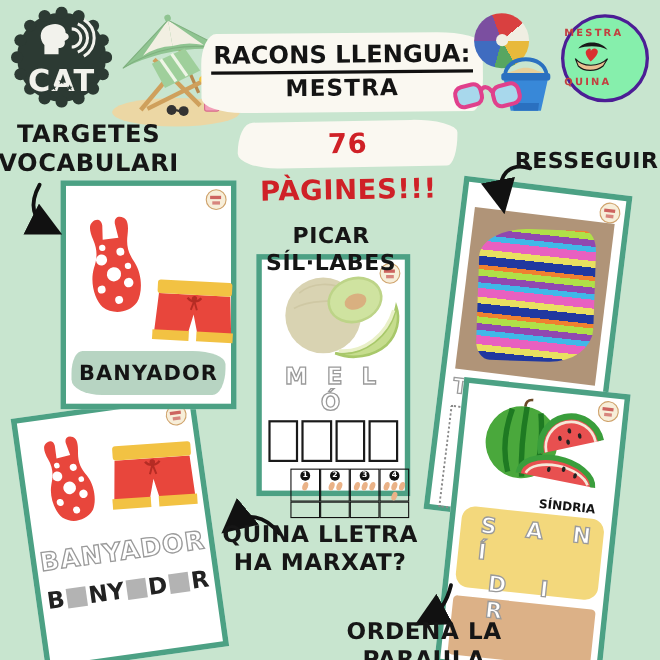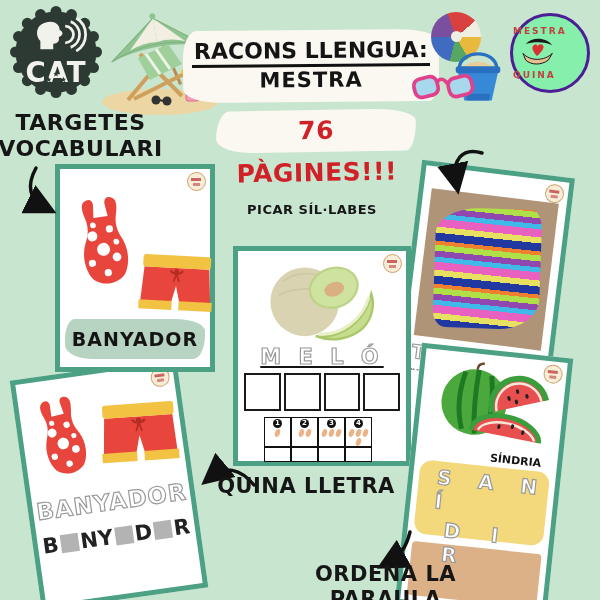--- a/index.html
+++ b/index.html
@@ -176,25 +176,27 @@
 
   <div class="abs lbl" style="left:-2px;top:110px;width:165px;font-size:22px;">
     <div>TARGETES</div>
     <div>VOCABULARI</div>
   </div>
 
   <div class="abs banner" style="left:216px;top:110px;width:200px;height:42px;z-index:20;transform:rotate(-1deg)">
     <div style="text-align:center;line-height:42px;font-size:25px;font-weight:900;color:#cf2127;letter-spacing:.5px;">76 PÀGINES!!!</div>
   </div>
 
-  <div class="abs lbl" style="left:222px;top:202px;width:180px;font-size:13px;">PICAR SÍL·LABES</div>
-
-
-  <div class="abs lbl" style="left:196px;top:474px;width:190px;font-size:21px;margin-left:15px;">
+  <div class="abs lbl" style="left:211px;top:202px;width:180px;font-size:20px;">PICAR SÍL·LABES</div>
+
+  <div class="abs lbl" style="left:468px;top:134px;width:130px;font-size:20px;">RESSEGUIR</div>
+
+  <div class="abs lbl" style="left:196px;top:474px;width:190px;font-size:21px;">
     <div>QUINA LLETRA</div>
+    <div>HA MARXAT?</div>
   </div>
 
   <div class="abs lbl" style="left:278px;top:562px;width:215px;font-size:21px;">ORDENA LA PARAULA</div>
 
   <svg class="abs" style="left:0;top:0;z-index:20;pointer-events:none" width="600" height="600" viewBox="0 0 600 600">
     <defs>
       <marker id="ah" markerWidth="9" markerHeight="9" refX="5" refY="4.5" orient="auto">
         <path d="M0 0 L9 4.5 L0 9 Z" fill="#111"></path>
       </marker>
     </defs>
@@ -241,21 +243,21 @@
         <use href="#swimsuit"></use>
       </svg>
     <svg class="abs" style="left:78px;top:82px;transform:rotate(3deg)" width="76" height="70" viewBox="0 0 110 100">
         <use href="#shorts"></use>
       </svg>
     <div class="brush-green abs" style="left:5px;right:5px;bottom:8px;height:40px;">
       <div style="text-align:center;line-height:40px;font-size:19px;font-weight:900;letter-spacing:1px;">BANYADOR</div>
     </div>
   </div>
 
-  <div class="card" style="left:233px;top:246px;width:178px;height:220px;z-index:3;text-decoration:underline;">
+  <div class="card" style="left:233px;top:231px;width:140px;height:220px;z-index:3;">
     <div class="mlogo"></div>
     <div style="padding:5px 6px;">
       <svg width="134" height="86" viewBox="0 0 140 110" style="display:block;margin:2px auto 0;">
         <circle cx="48" cy="56" r="44" fill="#d9d3b2"></circle>
         <path d="M20 30 C34 18 60 16 76 28" stroke="#cfc8a4" stroke-width="2" fill="none"></path>
         <path d="M14 48 C30 38 64 36 82 46" stroke="#cfc8a4" stroke-width="2" fill="none"></path>
         <g transform="rotate(-18 85 38)">
           <ellipse cx="85" cy="38" rx="31" ry="25" fill="#cfe3a0"></ellipse>
           <ellipse cx="85" cy="38" rx="31" ry="25" fill="none" stroke="#bdd488" stroke-width="3"></ellipse>
           <ellipse cx="85" cy="40" rx="13" ry="9" fill="#d9b080"></ellipse>

